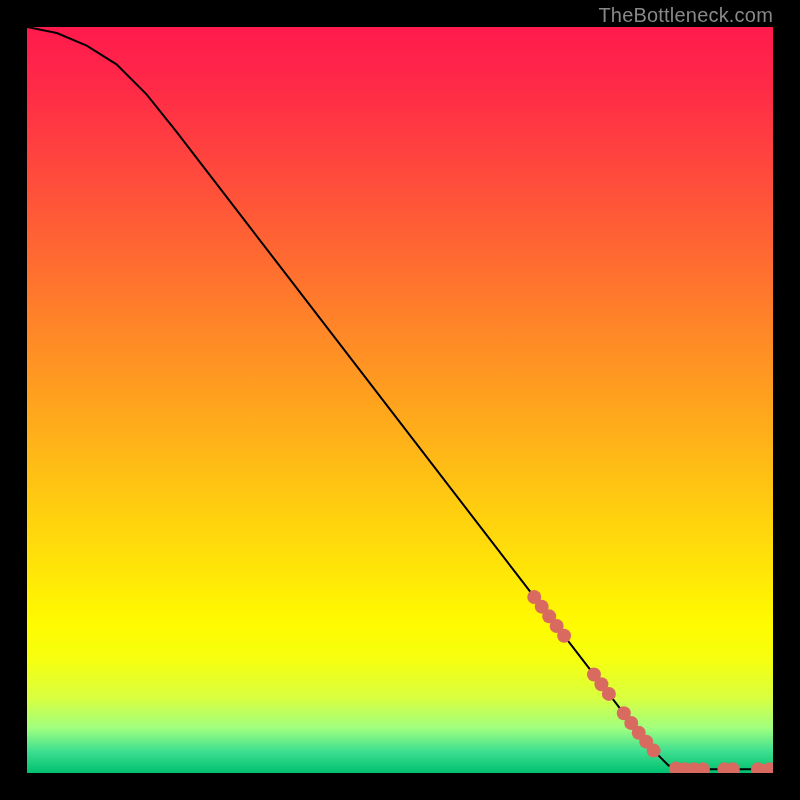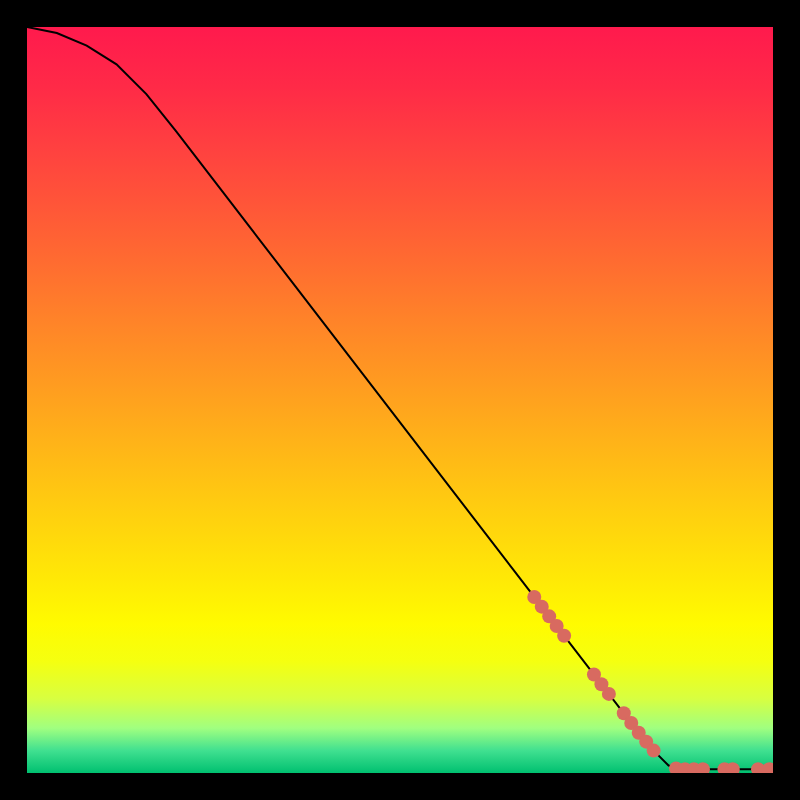--- a/index.html
+++ b/index.html
@@ -56,20 +56,21 @@
     left: 0;
     top: 0;
     width: 746px;
     height: 746px;
   }
 </style>
 </head>
 <body>
 
 <div class="frame">
+  <div class="watermark">TheBottleneck.com</div>
   <div class="plot-area">
     <svg class="overlay" viewBox="0 0 746 746" preserveAspectRatio="none">
       <path id="curve-path" d="M0.00 0.00 L29.84 5.97 L59.68 18.65 L89.52 37.30 L119.36 67.14 L149.20 104.44 L186.50 152.93 L223.80 201.42 L261.10 249.91 L298.40 298.40 L335.70 346.89 L373.00 395.38 L410.30 443.87 L447.60 492.36 L484.90 540.85 L522.20 589.34 L559.50 637.83 L596.80 686.32 L626.64 723.62 L641.56 738.54 L656.48 742.27 L686.32 742.27 L716.16 742.27 L746.00 742.27" stroke="#000000" stroke-width="2" fill="none"></path>
       <g id="dots-group">
           <circle cx="507.28" cy="569.94" r="7" fill="#d86a60"></circle>
           <circle cx="514.74" cy="579.64" r="7" fill="#d86a60"></circle>
           <circle cx="522.20" cy="589.34" r="7" fill="#d86a60"></circle>
           <circle cx="529.66" cy="599.04" r="7" fill="#d86a60"></circle>
           <circle cx="537.12" cy="608.74" r="7" fill="#d86a60"></circle>
           <circle cx="566.96" cy="647.53" r="7" fill="#d86a60"></circle>

